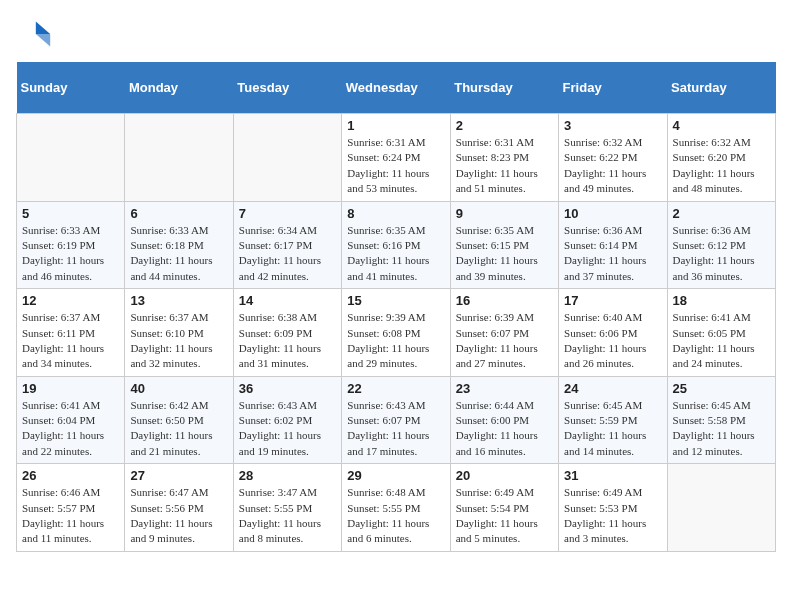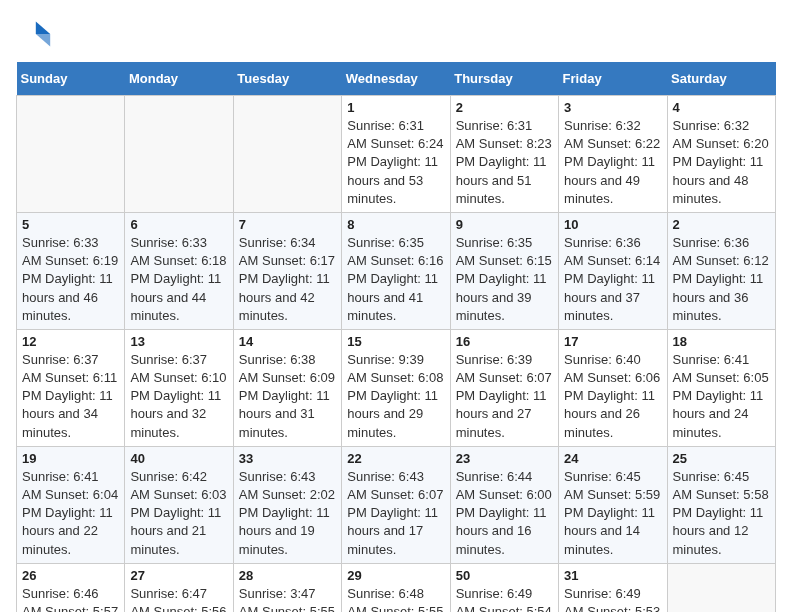--- a/index.html
+++ b/index.html
@@ -52,21 +52,21 @@
       color: #444;
     }
     table {
       width: 100%;
       border-collapse: collapse;
       table-layout: fixed;
     }
     thead th {
       background: #3579c0;
       color: white;
-      padding: 9px 4px;
+      padding: 18px 4px;
       font-size: 13px;
       font-weight: bold;
       text-align: left;
     }
     tbody td {
       border: 1px solid #ccc;
       vertical-align: top;
       padding: 4px 5px;
       font-size: 10px;
       color: #333;
@@ -79,23 +79,24 @@
       background: #ffffff;
     }
     .day-num {
       font-size: 13px;
       font-weight: bold;
       color: #222;
       display: block;
       margin-bottom: 2px;
     }
     .day-info {
-      font-size: 13px;
+      font-size: 11px;
       color: #333;
       line-height: 1.4;
+      font-family: Liberation Serif, serif;
     }
     .empty-cell {
       background: #f8f8f8 !important;
     }
   </style>
 </head>
 <body>
 
 <div class="calendar-container">
   <div class="header">
@@ -267,28 +268,28 @@
           <td>
             <span class="day-num">19</span>
             <div class="day-info">Sunrise: 6:41 AM
 Sunset: 6:04 PM
 Daylight: 11 hours
 and 22 minutes.</div>
           </td>
           <td>
             <span class="day-num">40</span>
             <div class="day-info">Sunrise: 6:42 AM
-Sunset: 6:03 PM
+Sunset: 6:50 PM
 Daylight: 11 hours
 and 21 minutes.</div>
           </td>
           <td>
-            <span class="day-num">33</span>
+            <span class="day-num">36</span>
             <div class="day-info">Sunrise: 6:43 AM
-Sunset: 2:02 PM
+Sunset: 6:02 PM
 Daylight: 11 hours
 and 19 minutes.</div>
           </td>
           <td>
             <span class="day-num">22</span>
             <div class="day-info">Sunrise: 6:43 AM
 Sunset: 6:07 PM
 Daylight: 11 hours
 and 17 minutes.</div>
           </td>
@@ -337,21 +338,21 @@
 and 8 minutes.</div>
           </td>
           <td>
             <span class="day-num">29</span>
             <div class="day-info">Sunrise: 6:48 AM
 Sunset: 5:55 PM
 Daylight: 11 hours
 and 6 minutes.</div>
           </td>
           <td>
-            <span class="day-num">50</span>
+            <span class="day-num">20</span>
             <div class="day-info">Sunrise: 6:49 AM
 Sunset: 5:54 PM
 Daylight: 11 hours
 and 5 minutes.</div>
           </td>
           <td>
             <span class="day-num">31</span>
             <div class="day-info">Sunrise: 6:49 AM
 Sunset: 5:53 PM
 Daylight: 11 hours

